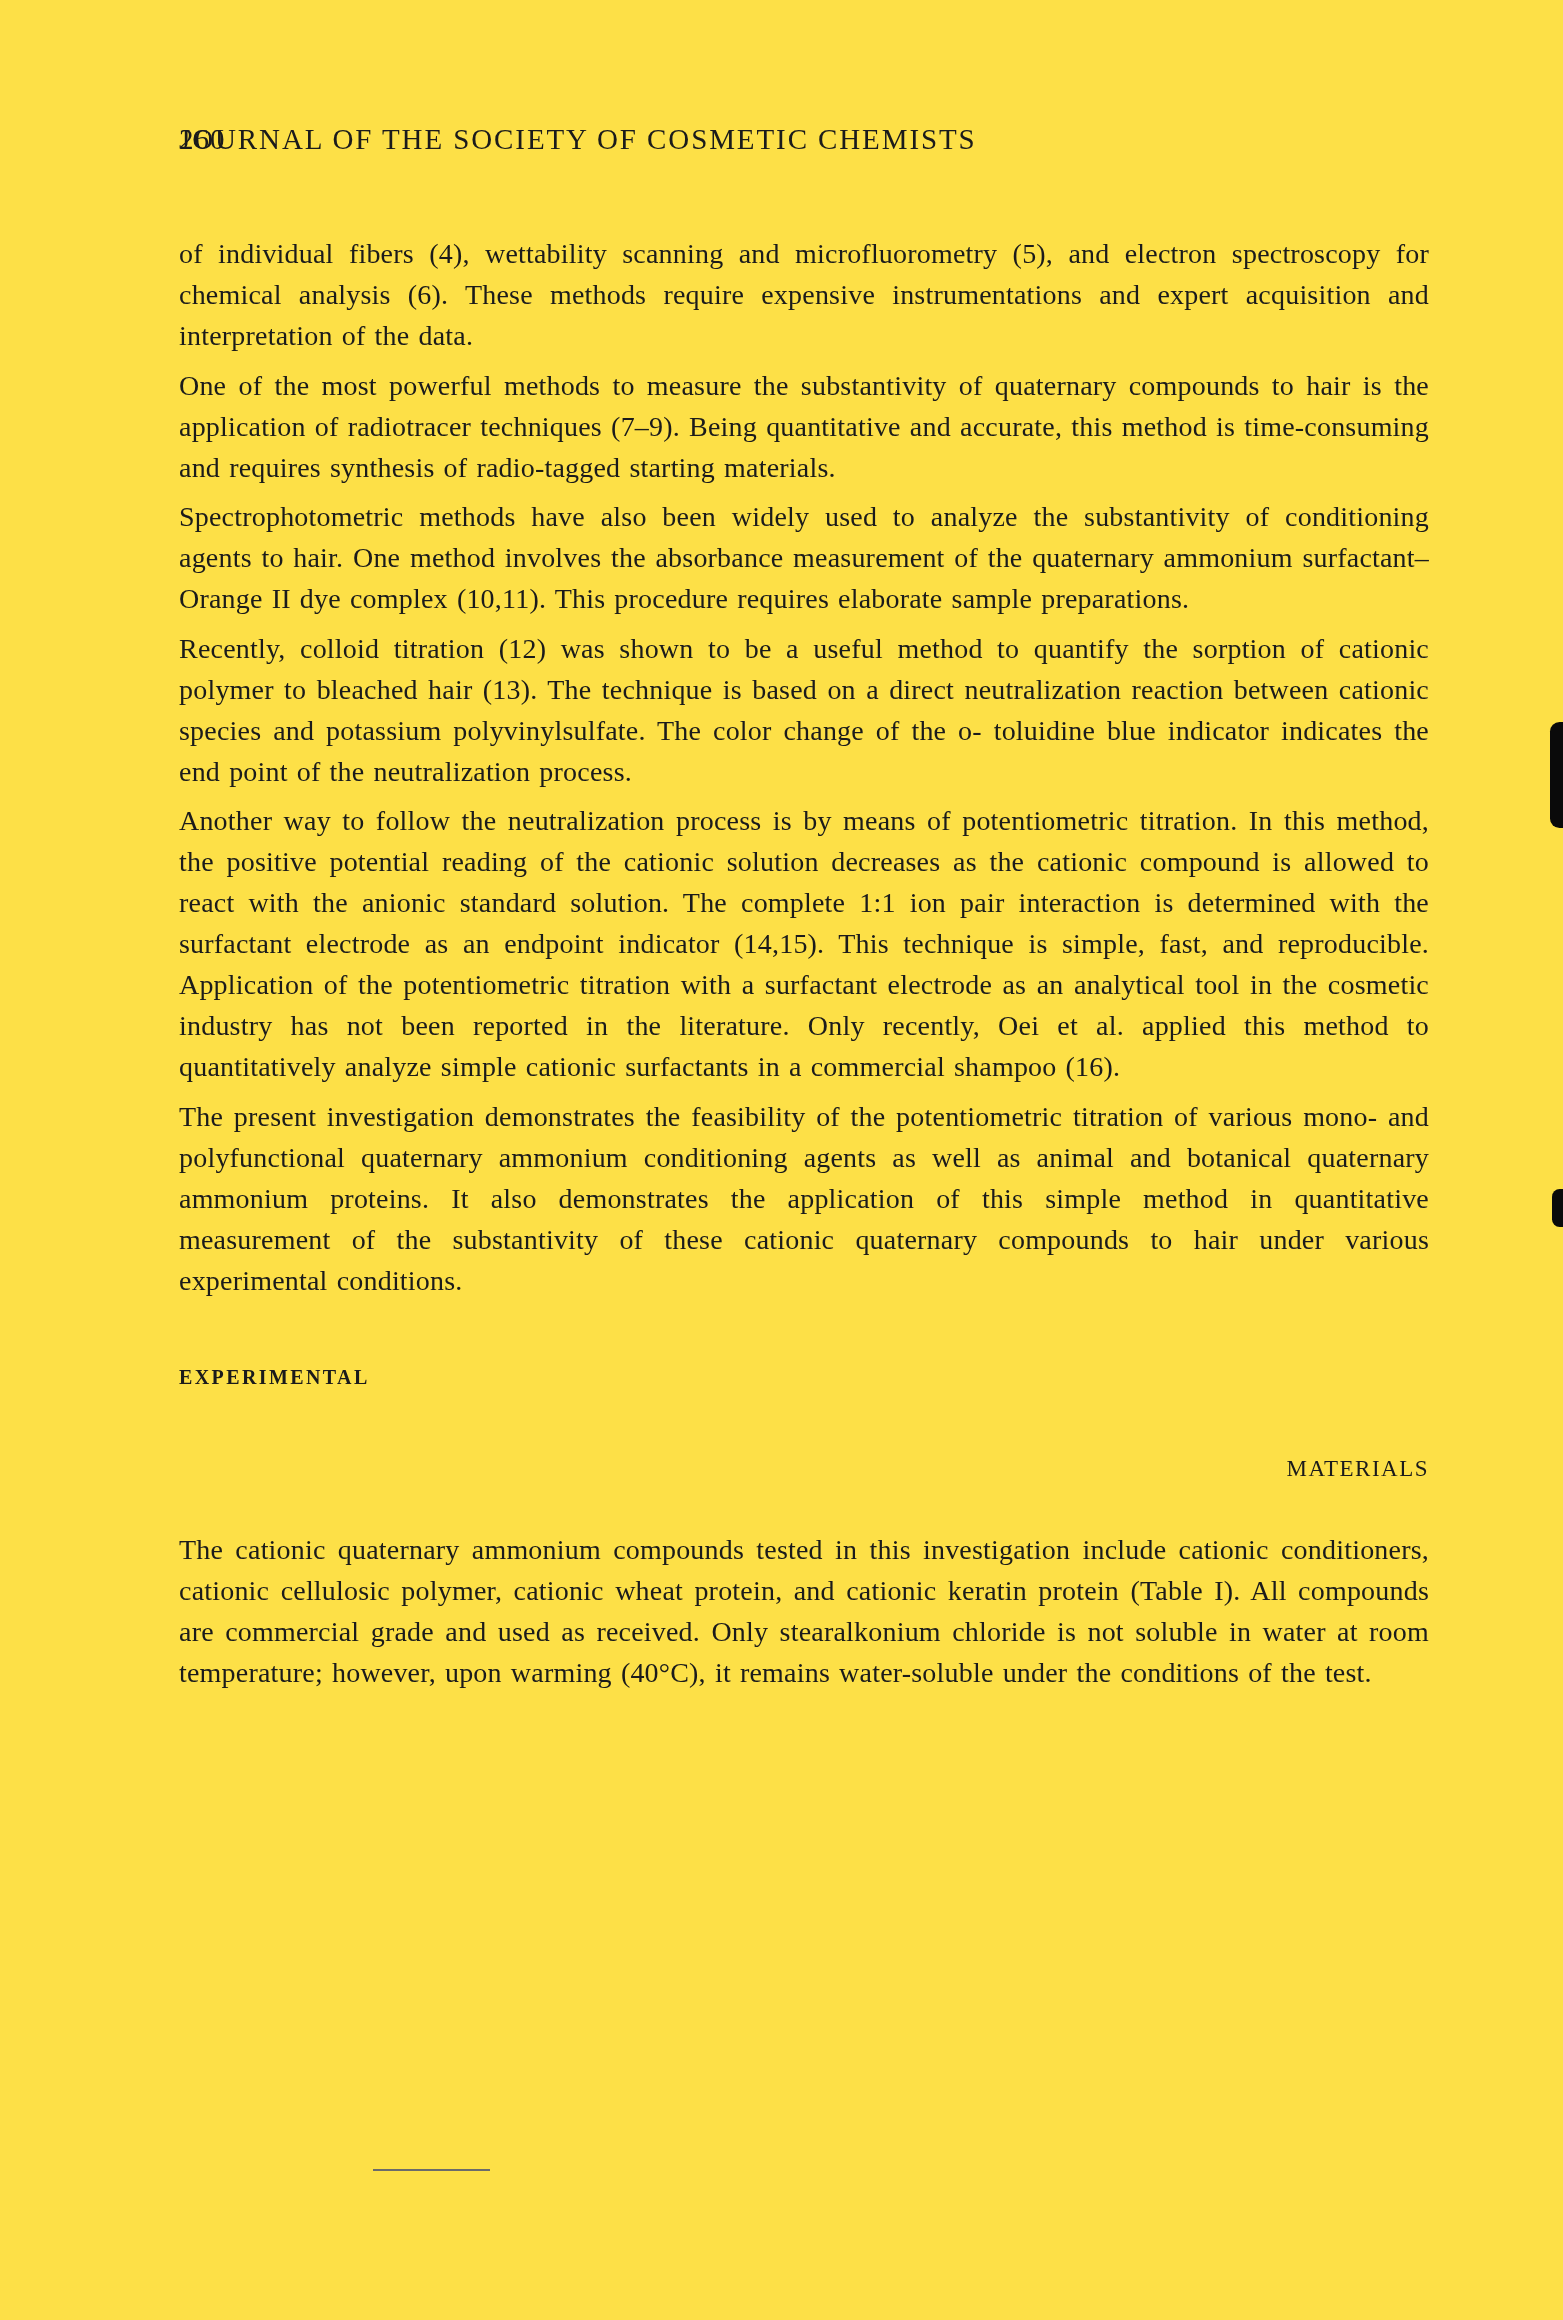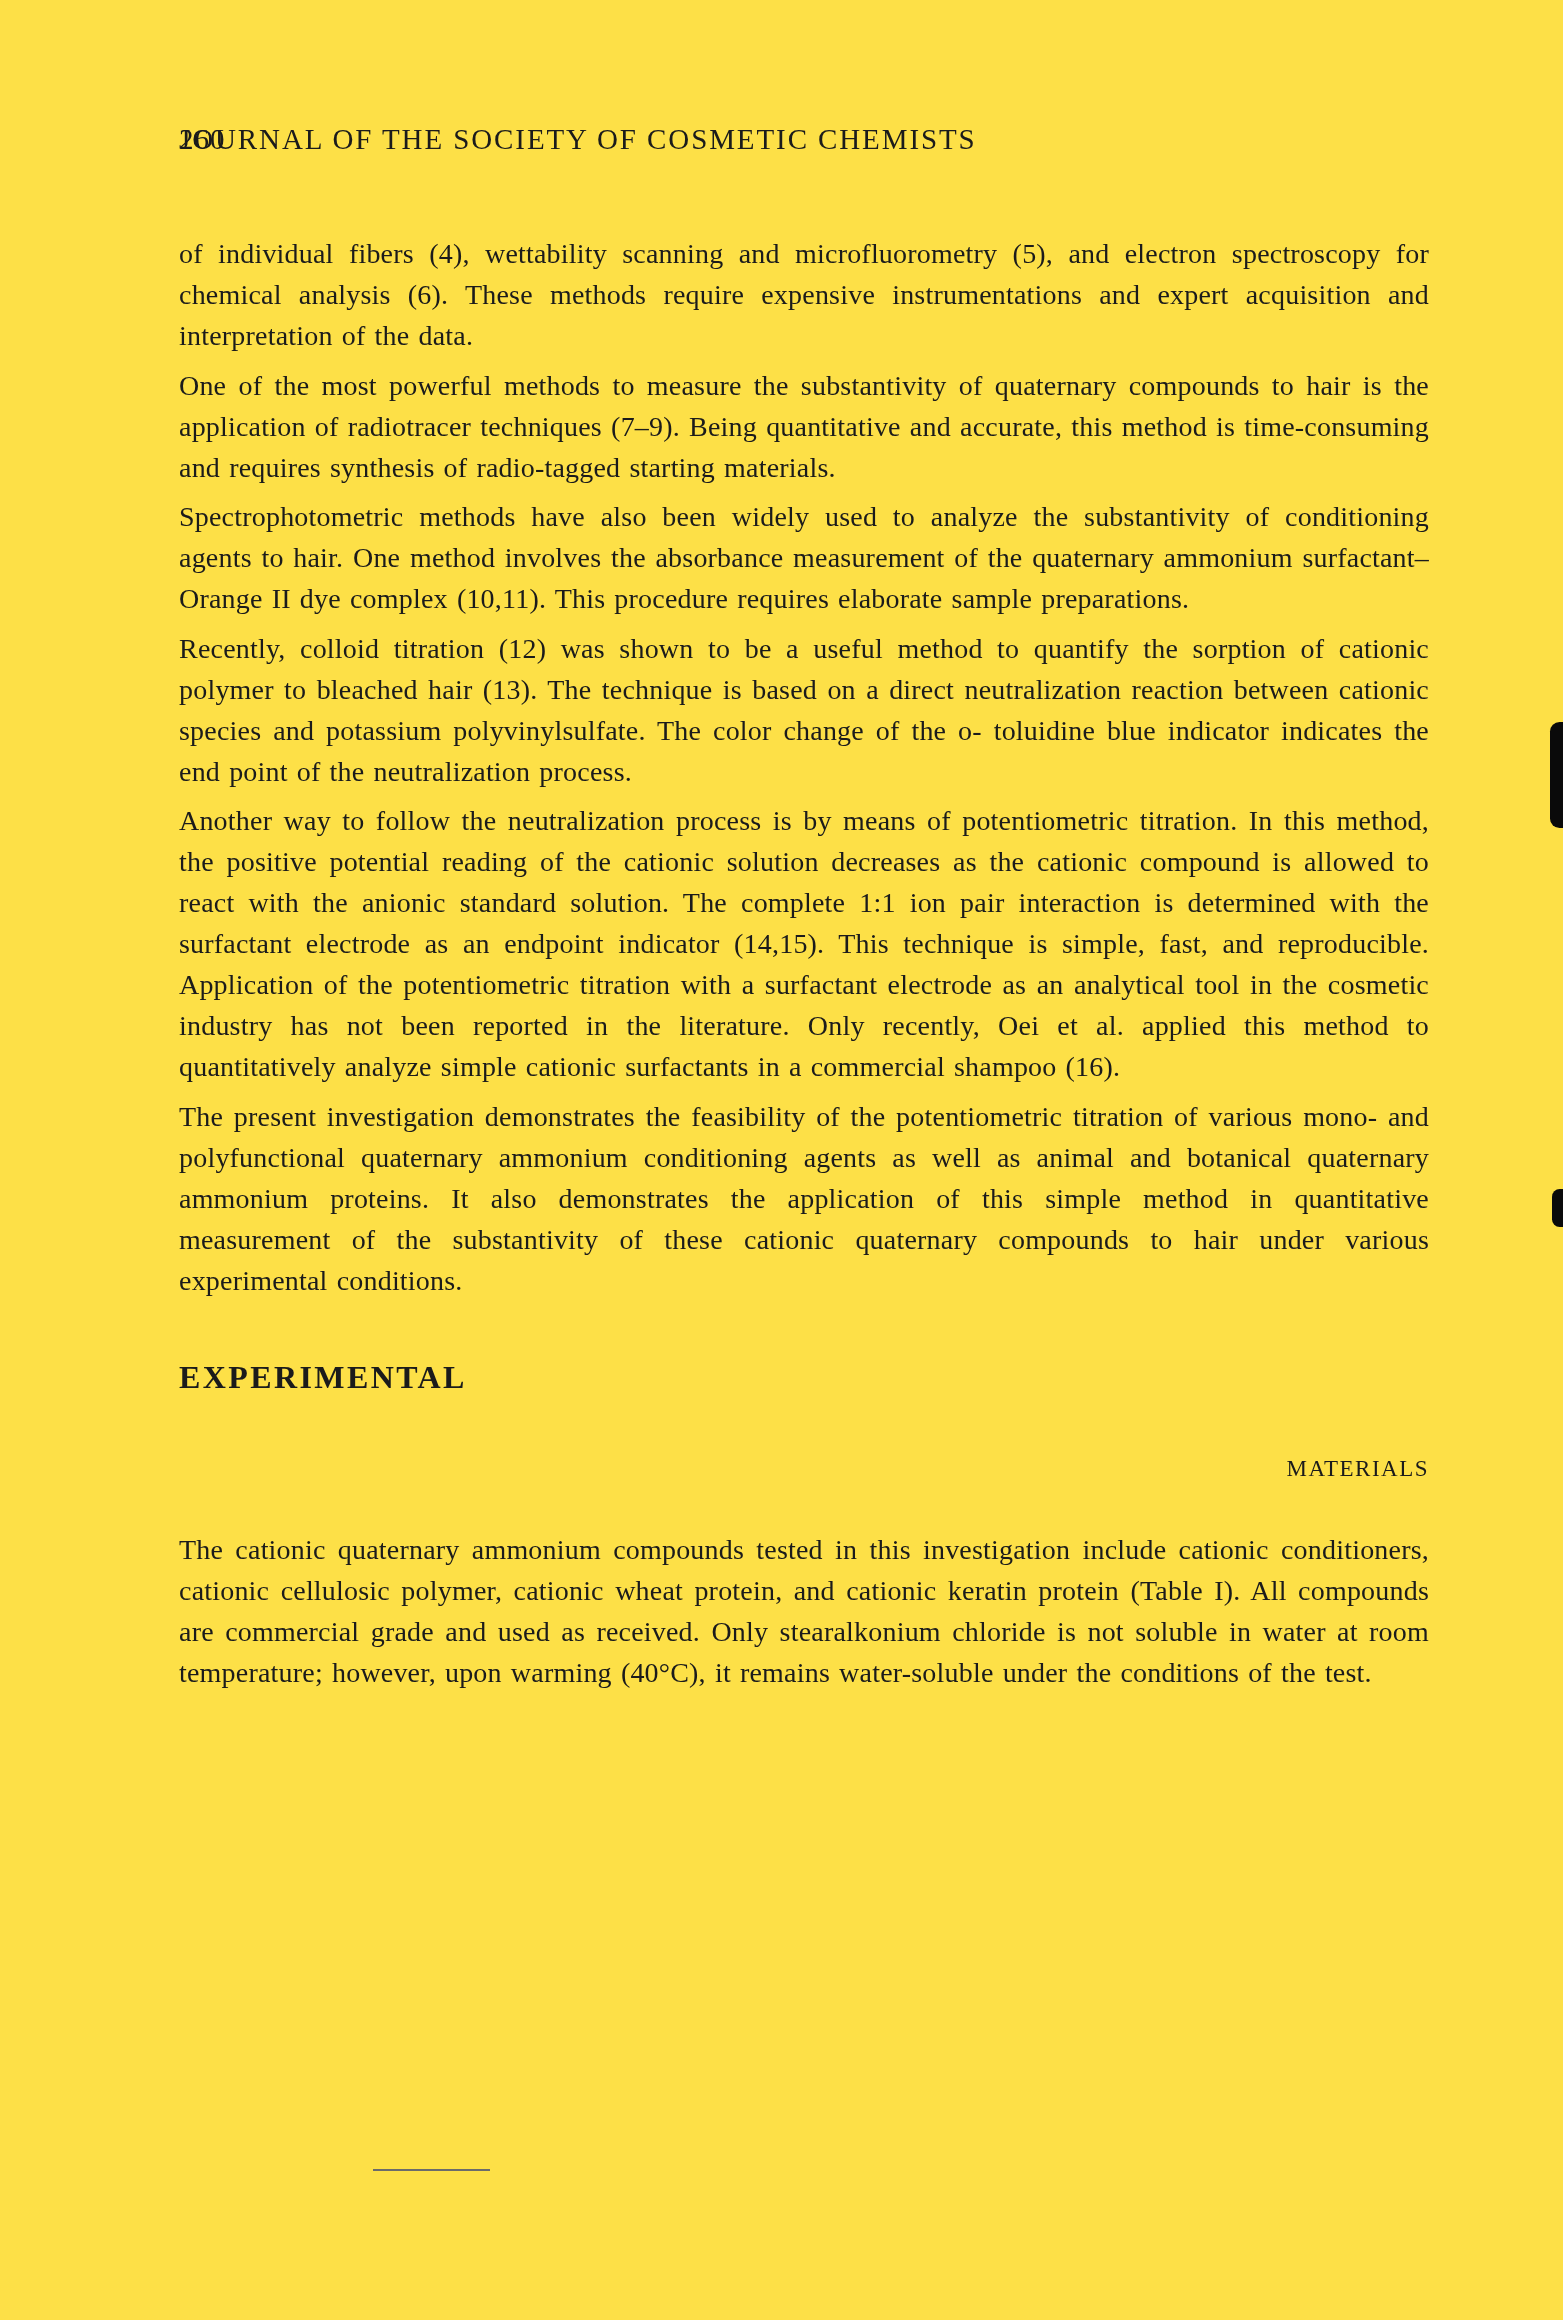--- a/index.html
+++ b/index.html
@@ -55,21 +55,21 @@
     word-spacing: 1.9px;
     text-align: justify;
   }
 
   .body-para {
     margin-bottom: 8.6px;
   }
 
   .section-heading {
     margin-top: 56px;
-    font-size: 32px;
+    font-size: 20px;
     font-weight: bold;
     letter-spacing: 2.4px;
     text-align: left;
   }
 
   .subsection-heading {
     margin-top: 50px;
     font-size: 23px;
     font-weight: normal;
     letter-spacing: 1.5px;

